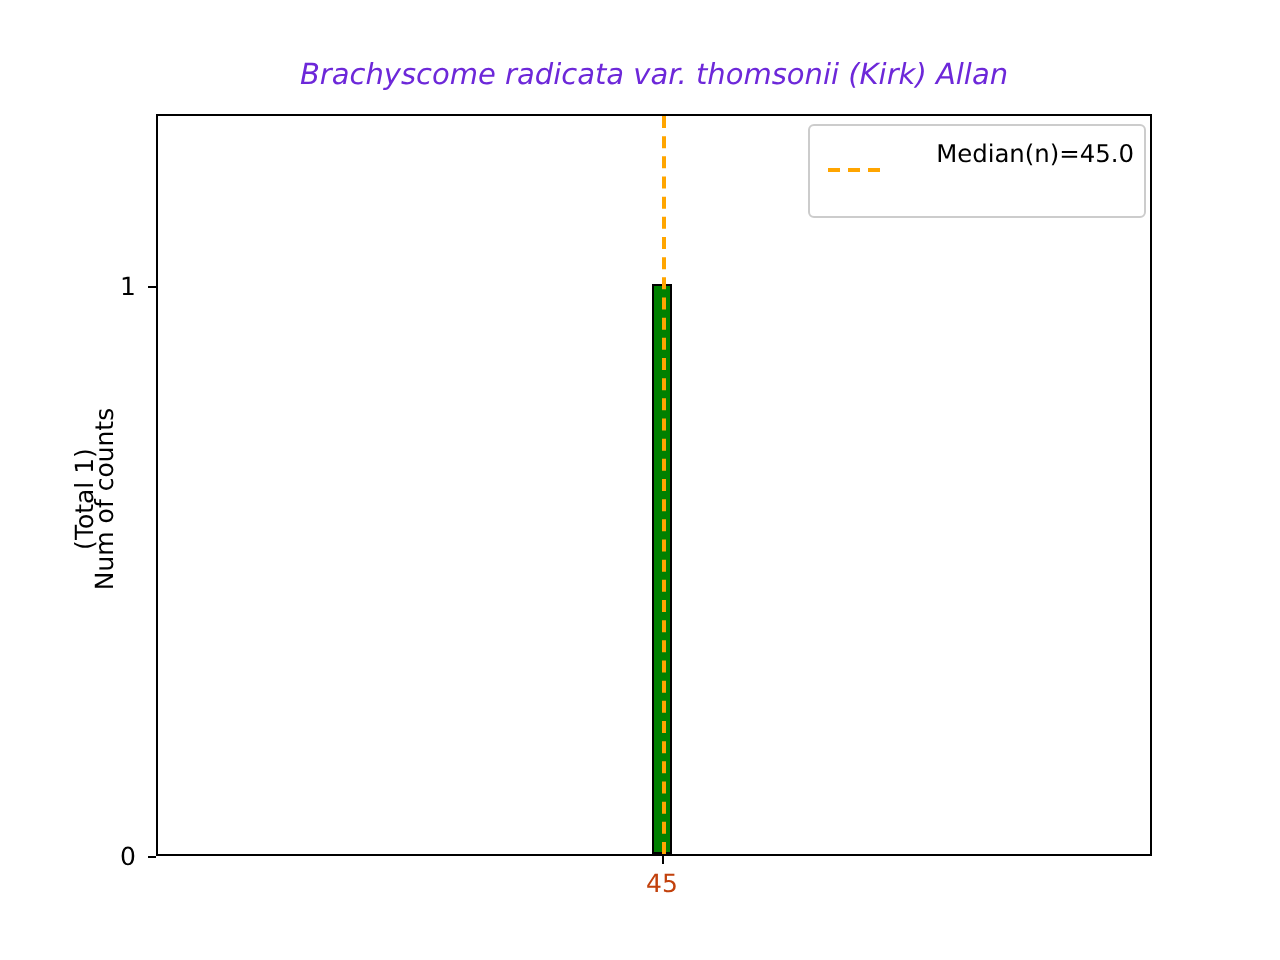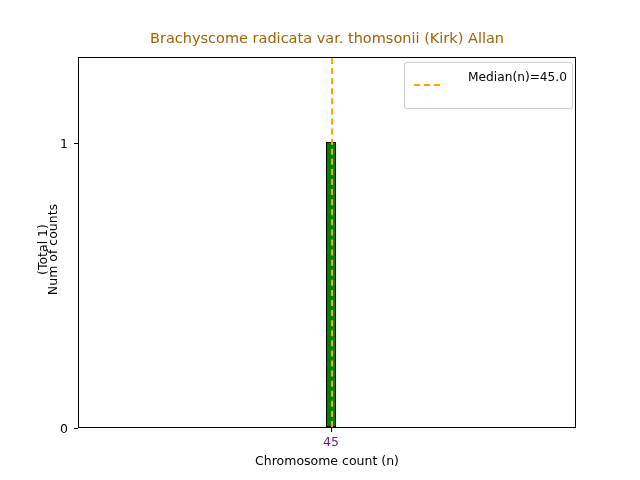--- a/index.html
+++ b/index.html
@@ -16,22 +16,23 @@
     overflow: hidden;
   }
   
   #chart-title {
     position: absolute;
     left: 78px;
     top: 30px;
     width: 498px;
     text-align: center;
     font-size: 14.5px;
-    color: #a16207;
-    white-space: nowrap;
+    color: #6d28d9;
+    white-space: nowrap;
+    font-style: italic;
   }
   
   #axes-frame {
     position: absolute;
     left: 78px;
     top: 57px;
     width: 498px;
     height: 371px;
     border: 1.1px solid #000000;
     box-sizing: border-box;
@@ -83,21 +84,21 @@
     position: absolute;
     top: 428px;
     height: 4px;
     width: 0;
     border-left: 1.1px solid #000000;
   }
   .xtick-label {
     position: absolute;
     top: 434px;
     font-size: 12.5px;
-    color: #701a75;
+    color: #c2410c;
     text-align: center;
     white-space: nowrap;
     transform: translateX(-50%);
   }
   
   #xlabel {
     position: absolute;
     left: 78px;
     top: 453px;
     width: 498px;
@@ -180,21 +181,20 @@
 
   <div class="ytick-mark" style="top:428px;"></div>
   <div class="ytick-label" style="top:428px;">0</div>
 
   <div class="ytick-mark" style="top:143px;"></div>
   <div class="ytick-label" style="top:143px;">1</div>
 
   <div class="xtick-mark" style="left:331px;"></div>
   <div class="xtick-label" style="left:331px;">45</div>
 
-  <div id="xlabel">Chromosome count (n)</div>
   <div class="ylabel-line" id="ylabel-main">Num of counts</div>
   <div class="ylabel-line" id="ylabel-sub">(Total 1)</div>
 
   <div id="legend-box">
     <div id="legend-entry">
       <span id="legend-sample"></span>
       <span id="legend-text">
         <span>Median(n)=45.0</span><br>
       </span>
     </div>

